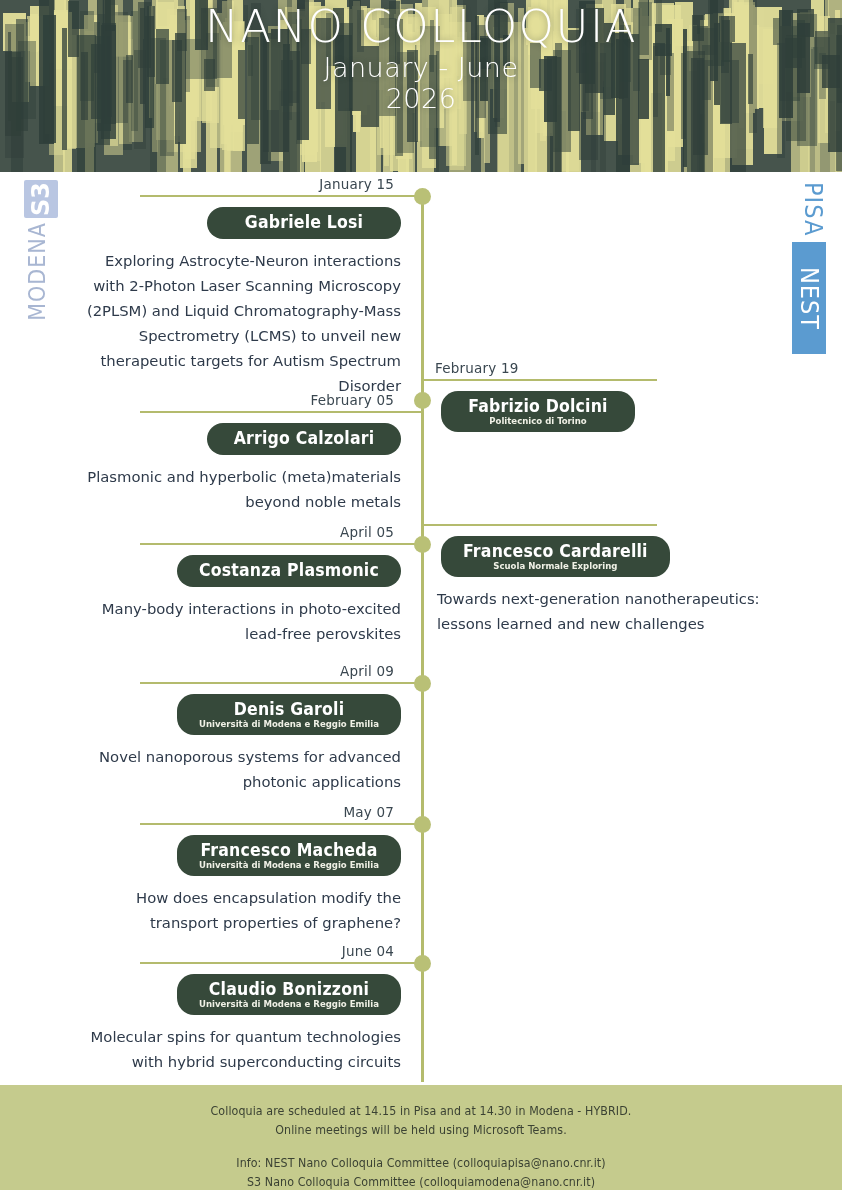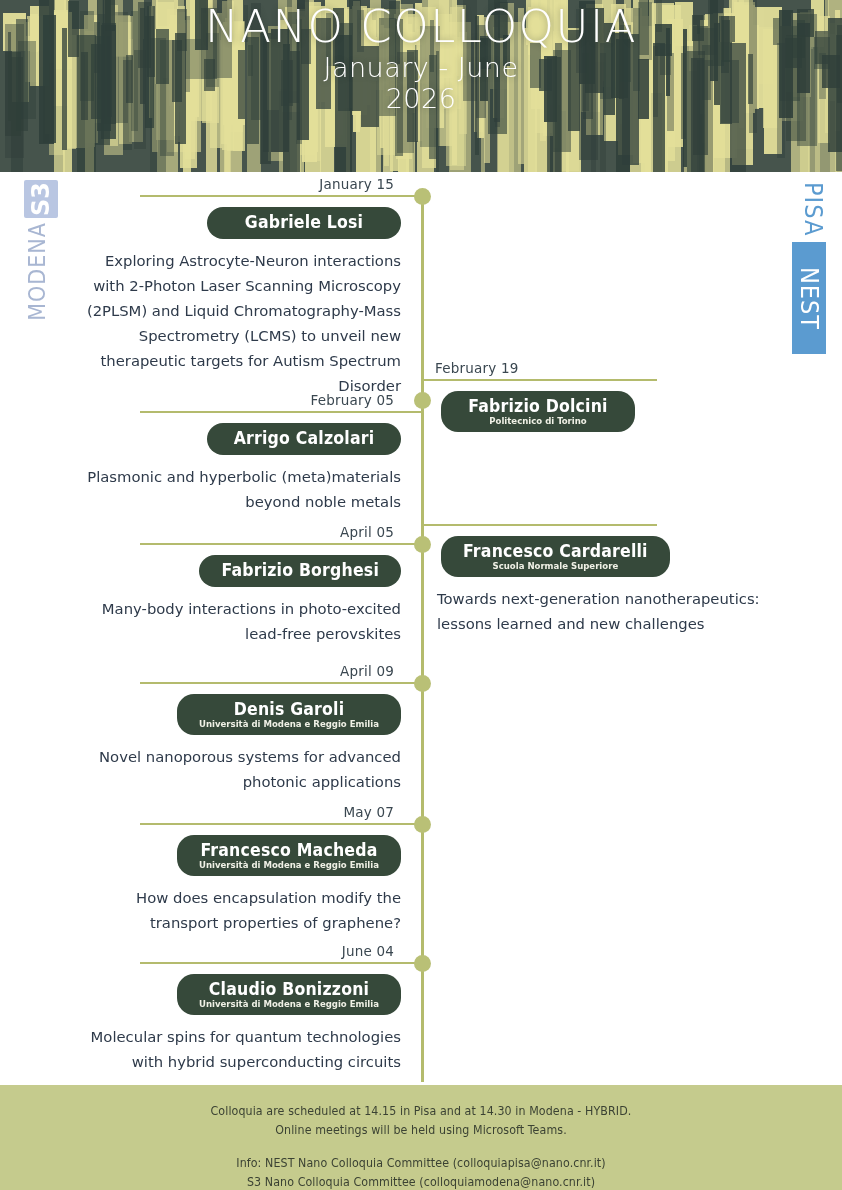--- a/index.html
+++ b/index.html
@@ -569,22 +569,22 @@
       <span>NEST</span>
     </div>
   </div>
 
   <div class="spine"></div>
 
   <div class="events" id="events">
       <div class="ev ev-left" style="top: 176px;"><div class="ev-date">January 15</div><div class="rule"></div><div class="pill"><div class="pill-name">Gabriele Losi</div></div><div class="ev-title">Exploring Astrocyte-Neuron interactions with 2-Photon Laser Scanning Microscopy (2PLSM) and Liquid Chromatography-Mass Spectrometry (LCMS) to unveil new therapeutic targets for Autism Spectrum Disorder</div></div>
       <div class="ev ev-left" style="top: 392px;"><div class="ev-date">February 05</div><div class="rule"></div><div class="pill"><div class="pill-name">Arrigo Calzolari</div></div><div class="ev-title">Plasmonic and hyperbolic (meta)materials beyond noble metals</div></div>
       <div class="ev ev-right" style="top: 360px;"><div class="ev-date">February 19</div><div class="rule"></div><div class="pill"><div class="pill-name">Fabrizio Dolcini</div><div class="pill-aff">Politecnico di Torino</div></div></div>
-      <div class="ev ev-left" style="top: 524px;"><div class="ev-date">April 05</div><div class="rule"></div><div class="pill"><div class="pill-name">Fabrizio Borghesi</div></div><div class="ev-title">Many-body interactions in photo-excited lead-free perovskites</div></div>
-      <div class="ev ev-right" style="top: 524px;"><div class="rule"></div><div class="pill"><div class="pill-name">Francesco Cardarelli</div><div class="pill-aff">Scuola Normale Superiore</div></div><div class="ev-title">Towards next-generation nanotherapeutics: lessons learned and new challenges</div></div>
+      <div class="ev ev-left" style="top: 524px;"><div class="ev-date">April 05</div><div class="rule"></div><div class="pill"><div class="pill-name">Costanza Plasmonic</div></div><div class="ev-title">Many-body interactions in photo-excited lead-free perovskites</div></div>
+      <div class="ev ev-right" style="top: 524px;"><div class="rule"></div><div class="pill"><div class="pill-name">Francesco Cardarelli</div><div class="pill-aff">Scuola Normale Exploring</div></div><div class="ev-title">Towards next-generation nanotherapeutics: lessons learned and new challenges</div></div>
       <div class="ev ev-left" style="top: 663px;"><div class="ev-date">April 09</div><div class="rule"></div><div class="pill"><div class="pill-name">Denis Garoli</div><div class="pill-aff">Università di Modena e Reggio Emilia</div></div><div class="ev-title">Novel nanoporous systems for advanced photonic applications</div></div>
       <div class="ev ev-left" style="top: 804px;"><div class="ev-date">May 07</div><div class="rule"></div><div class="pill"><div class="pill-name">Francesco Macheda</div><div class="pill-aff">Università di Modena e Reggio Emilia</div></div><div class="ev-title">How does encapsulation modify the transport properties of graphene?</div></div>
       <div class="ev ev-left" style="top: 943px;"><div class="ev-date">June 04</div><div class="rule"></div><div class="pill"><div class="pill-name">Claudio Bonizzoni</div><div class="pill-aff">Università di Modena e Reggio Emilia</div></div><div class="ev-title">Molecular spins for quantum technologies with hybrid superconducting circuits</div></div>
       <div class="dot" style="left: 414px; top: 188px;"></div>
       <div class="dot" style="left: 414px; top: 392px;"></div>
       <div class="dot" style="left: 414px; top: 536px;"></div>
       <div class="dot" style="left: 414px; top: 675px;"></div>
       <div class="dot" style="left: 414px; top: 816px;"></div>
       <div class="dot" style="left: 414px; top: 955px;"></div>
     </div>

